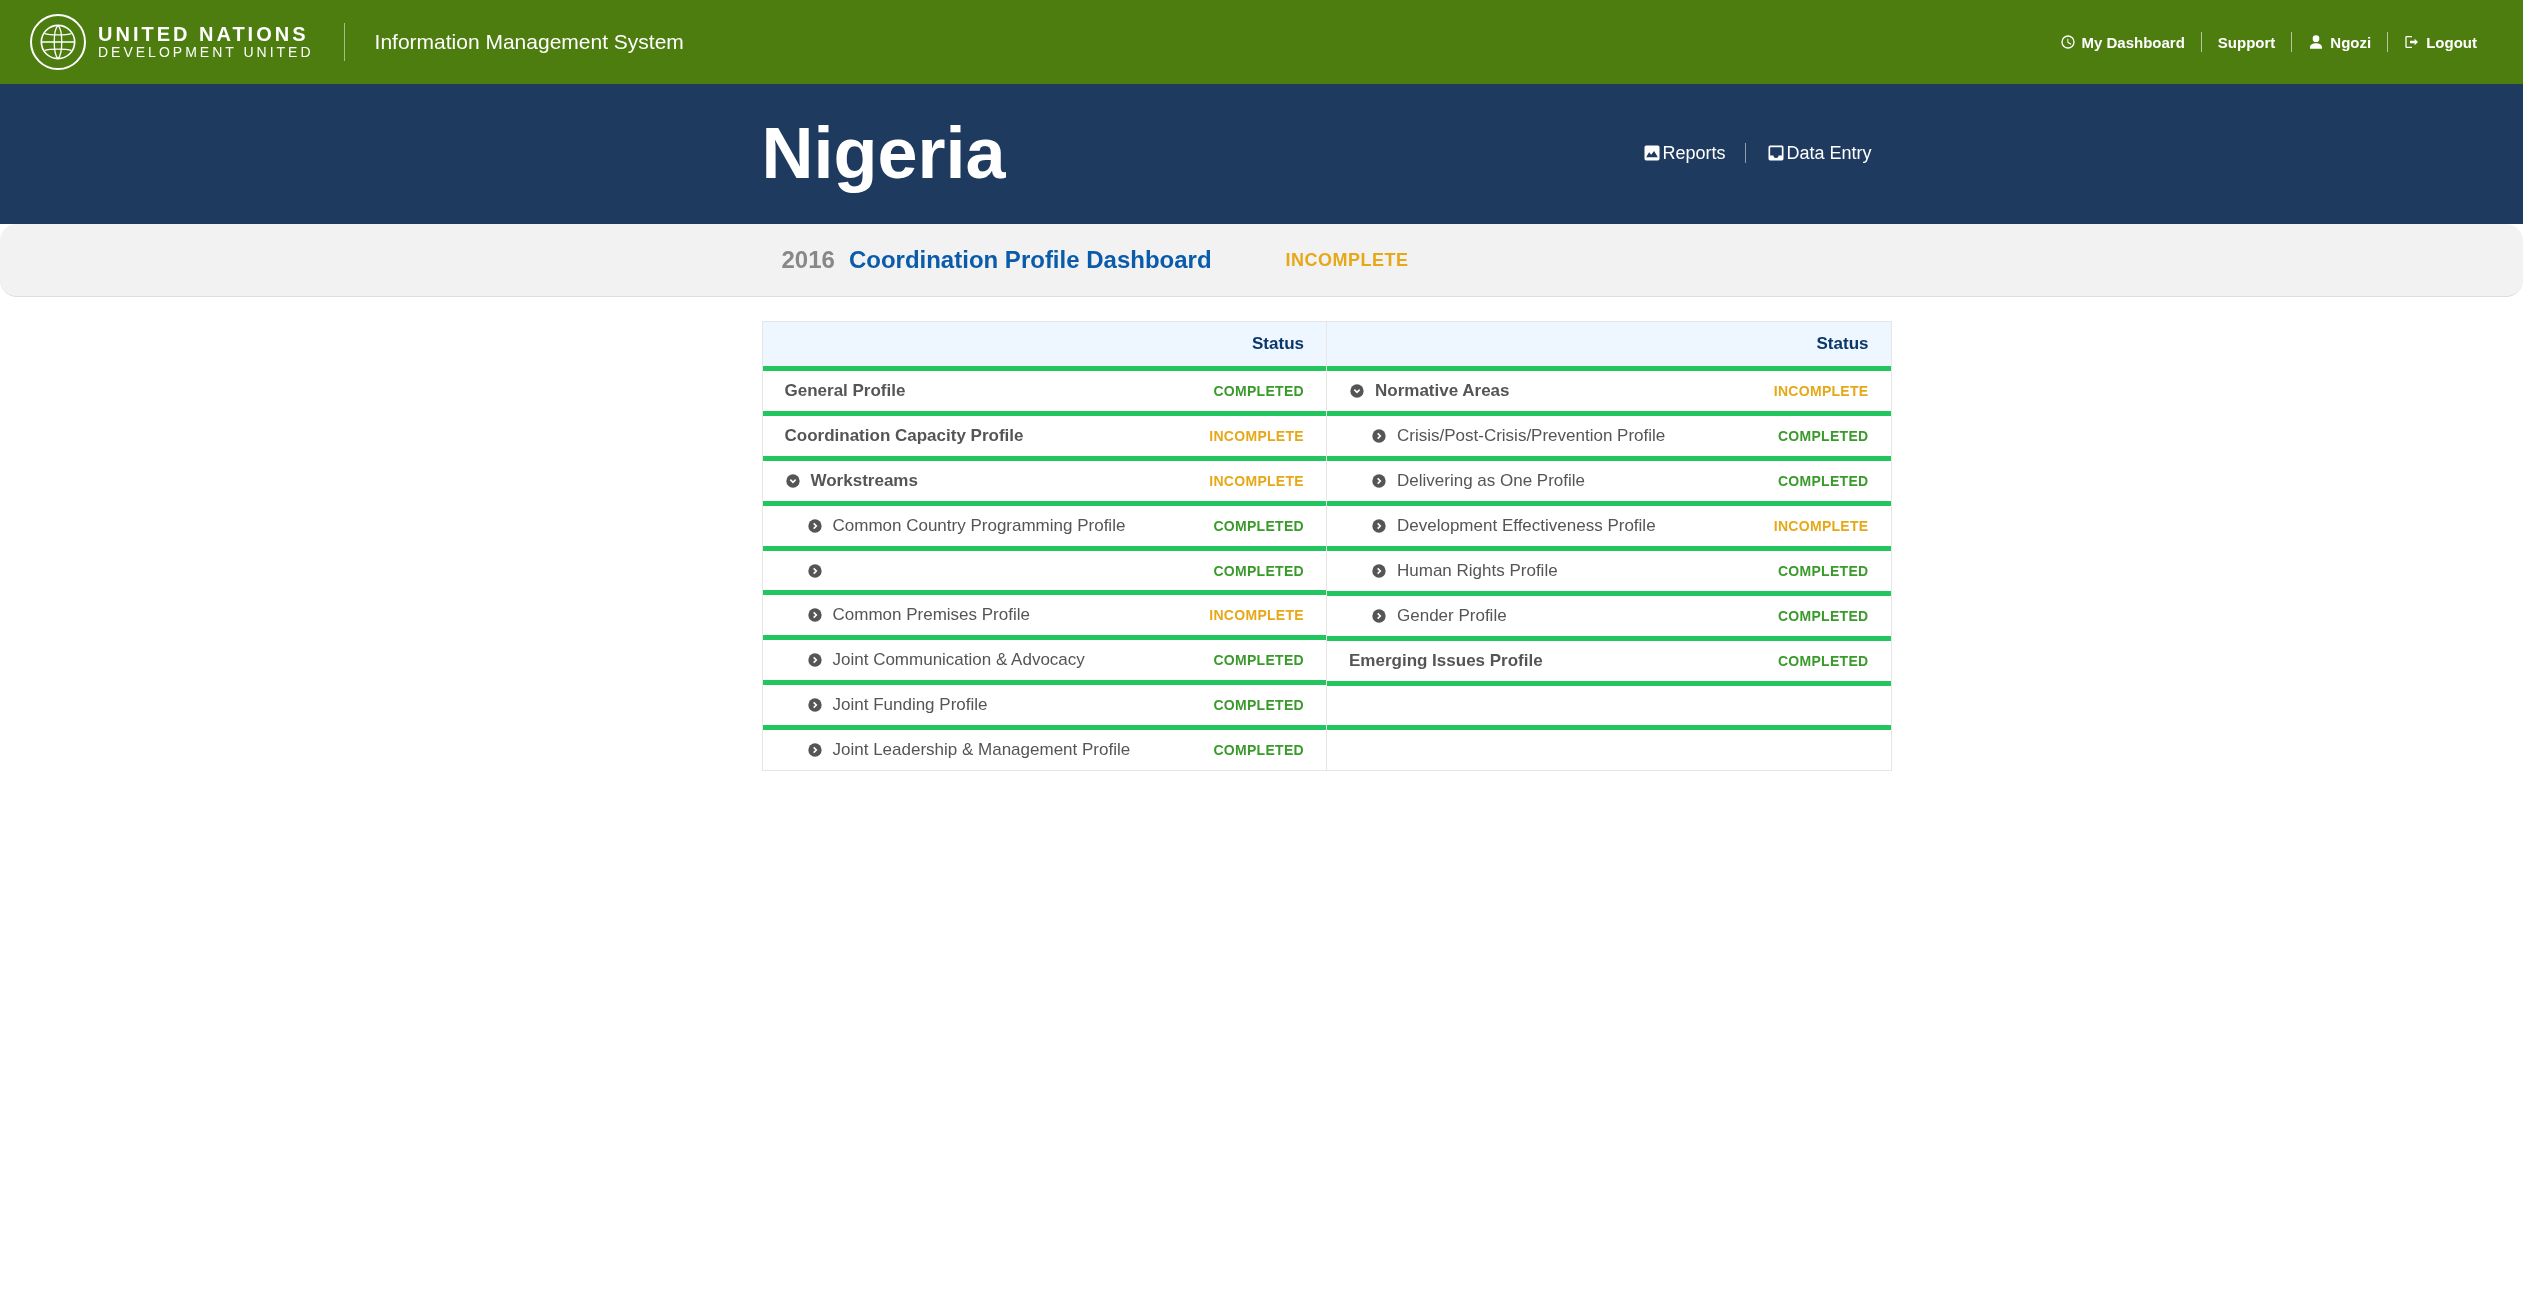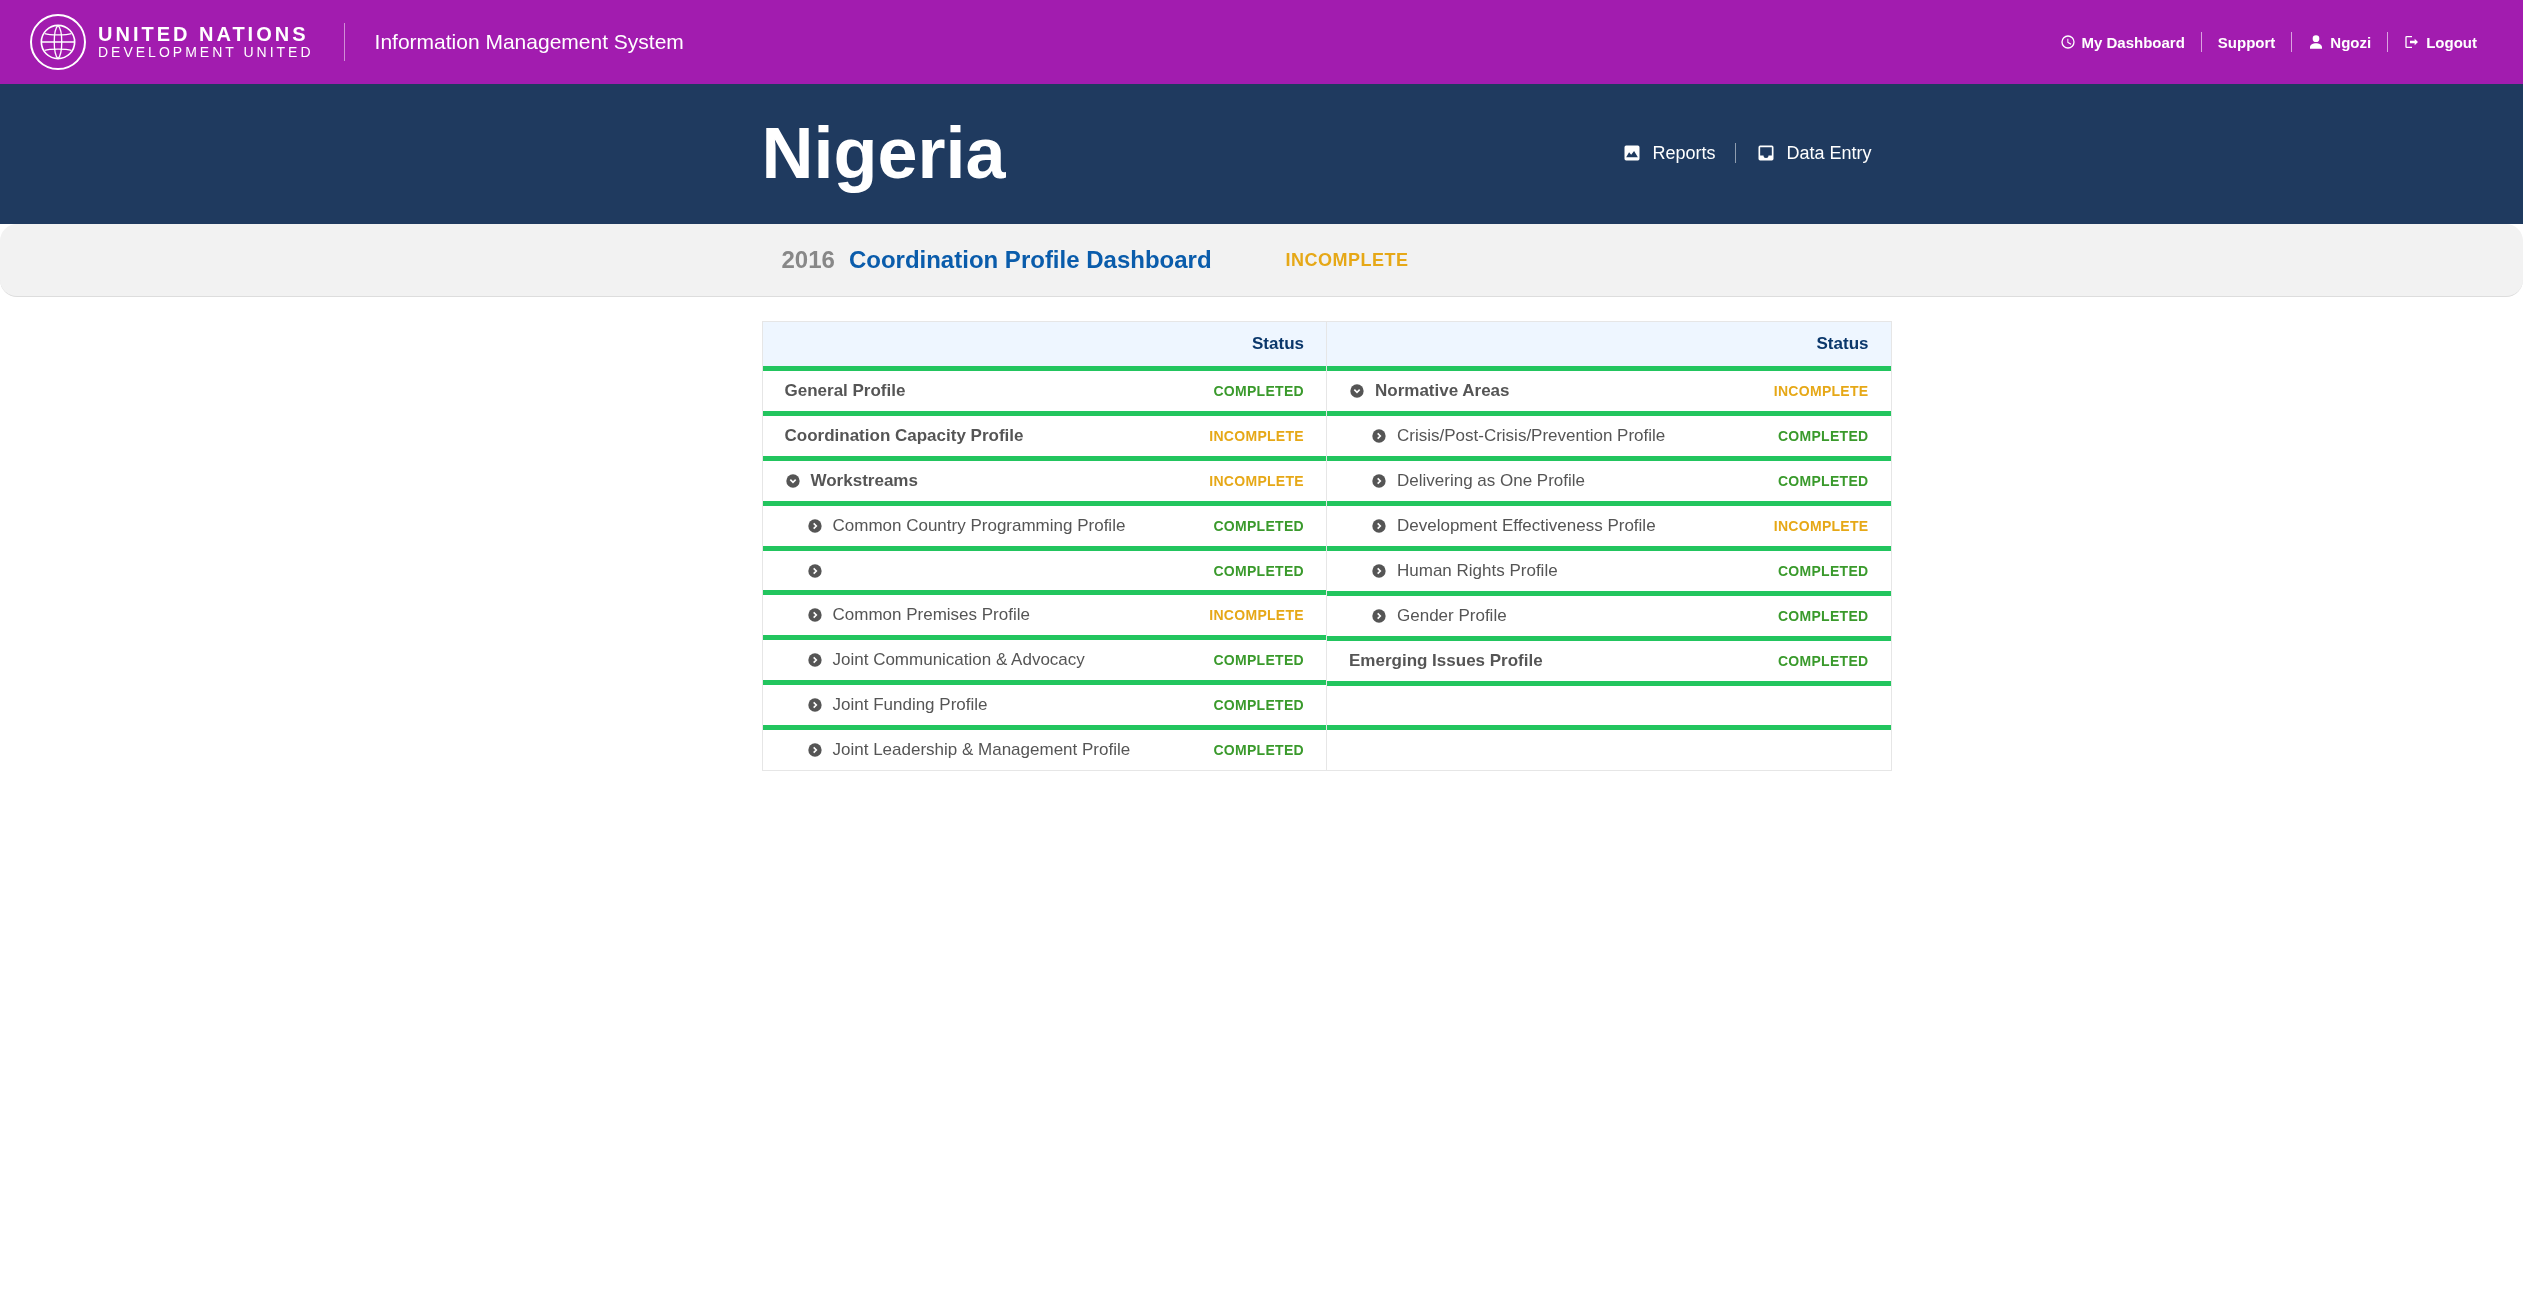--- a/index.html
+++ b/index.html
@@ -1,38 +1,38 @@
 <!DOCTYPE html>
 <html><head>
 <meta charset="utf-8">
 <style>
   * { box-sizing: border-box; margin: 0; padding: 0; }
   body { font-family: -apple-system, "Segoe UI", "Helvetica Neue", Arial, sans-serif; background: #fff; color: #333; }
   
   
-  .topbar { background: #a21caf; color: #fff; padding: 14px 30px; display: flex; align-items: center; }
+  .topbar { background: #4d7c0f; color: #fff; padding: 14px 30px; display: flex; align-items: center; }
   .brand { display: flex; align-items: center; gap: 12px; }
   .un-logo { width: 56px; height: 56px; border: 2px solid #fff; border-radius: 50%; display: flex; align-items: center; justify-content: center; flex-shrink: 0; }
   .un-logo svg { width: 40px; height: 40px; }
   .brand-text { line-height: 1.05; }
   .brand-text .line1 { font-weight: 700; font-size: 20px; letter-spacing: 3px; }
   .brand-text .line2 { font-weight: 400; font-size: 14px; letter-spacing: 3px; }
   .brand-sep { width: 1px; height: 38px; background: rgba(255,255,255,0.5); margin: 0 18px; }
   .subtitle { font-size: 21px; font-weight: 400; }
   .topnav { margin-left: auto; display: flex; align-items: center; gap: 0; font-weight: 600; font-size: 15px; }
   .topnav .navitem { display: flex; align-items: center; gap: 6px; padding: 0 16px; cursor: pointer; }
   .topnav .navsep { width: 1px; height: 20px; background: rgba(255,255,255,0.6); }
   .icon16 { width: 16px; height: 16px; display: inline-block; fill: currentColor; }
   
   
   .countrybar { background: #1f3a5f; color: #fff; padding: 28px 0 30px; }
   .countrybar .inner { max-width: 1260px; margin: 0 auto; padding: 0 0 0 130px; display: flex; align-items: center; }
   .country-name { font-size: 72px; font-weight: 700; }
   .countrynav { margin-left: auto; display: flex; align-items: center; gap: 0; font-size: 18px; padding-right: 0; }
-  .countrynav .navitem { display: flex; align-items: center; gap: 10px; padding: 0 20px; cursor: pointer; }
+  .countrynav .navitem { display: flex; align-items: center; padding: 0 20px; cursor: pointer; }
   .countrynav .navsep { width: 1px; height: 20px; background: rgba(255,255,255,0.5); }
   
   
   .pagestrip { background: #f2f2f2; border-bottom: 1px solid #ddd; padding: 22px 0; border-radius: 17px; }
   .pagestrip .inner { max-width: 1260px; margin: 0 auto; padding: 0 0 0 150px; display: flex; align-items: center; gap: 14px; }
   .year { color: #888; font-size: 24px; font-weight: 700; }
   .page-title { color: #0a5cab; font-size: 24px; font-weight: 700; }
   .page-status { color: #e6a817; font-size: 18px; font-weight: 700; margin-left: 60px; letter-spacing: 0.5px; }
   
   

